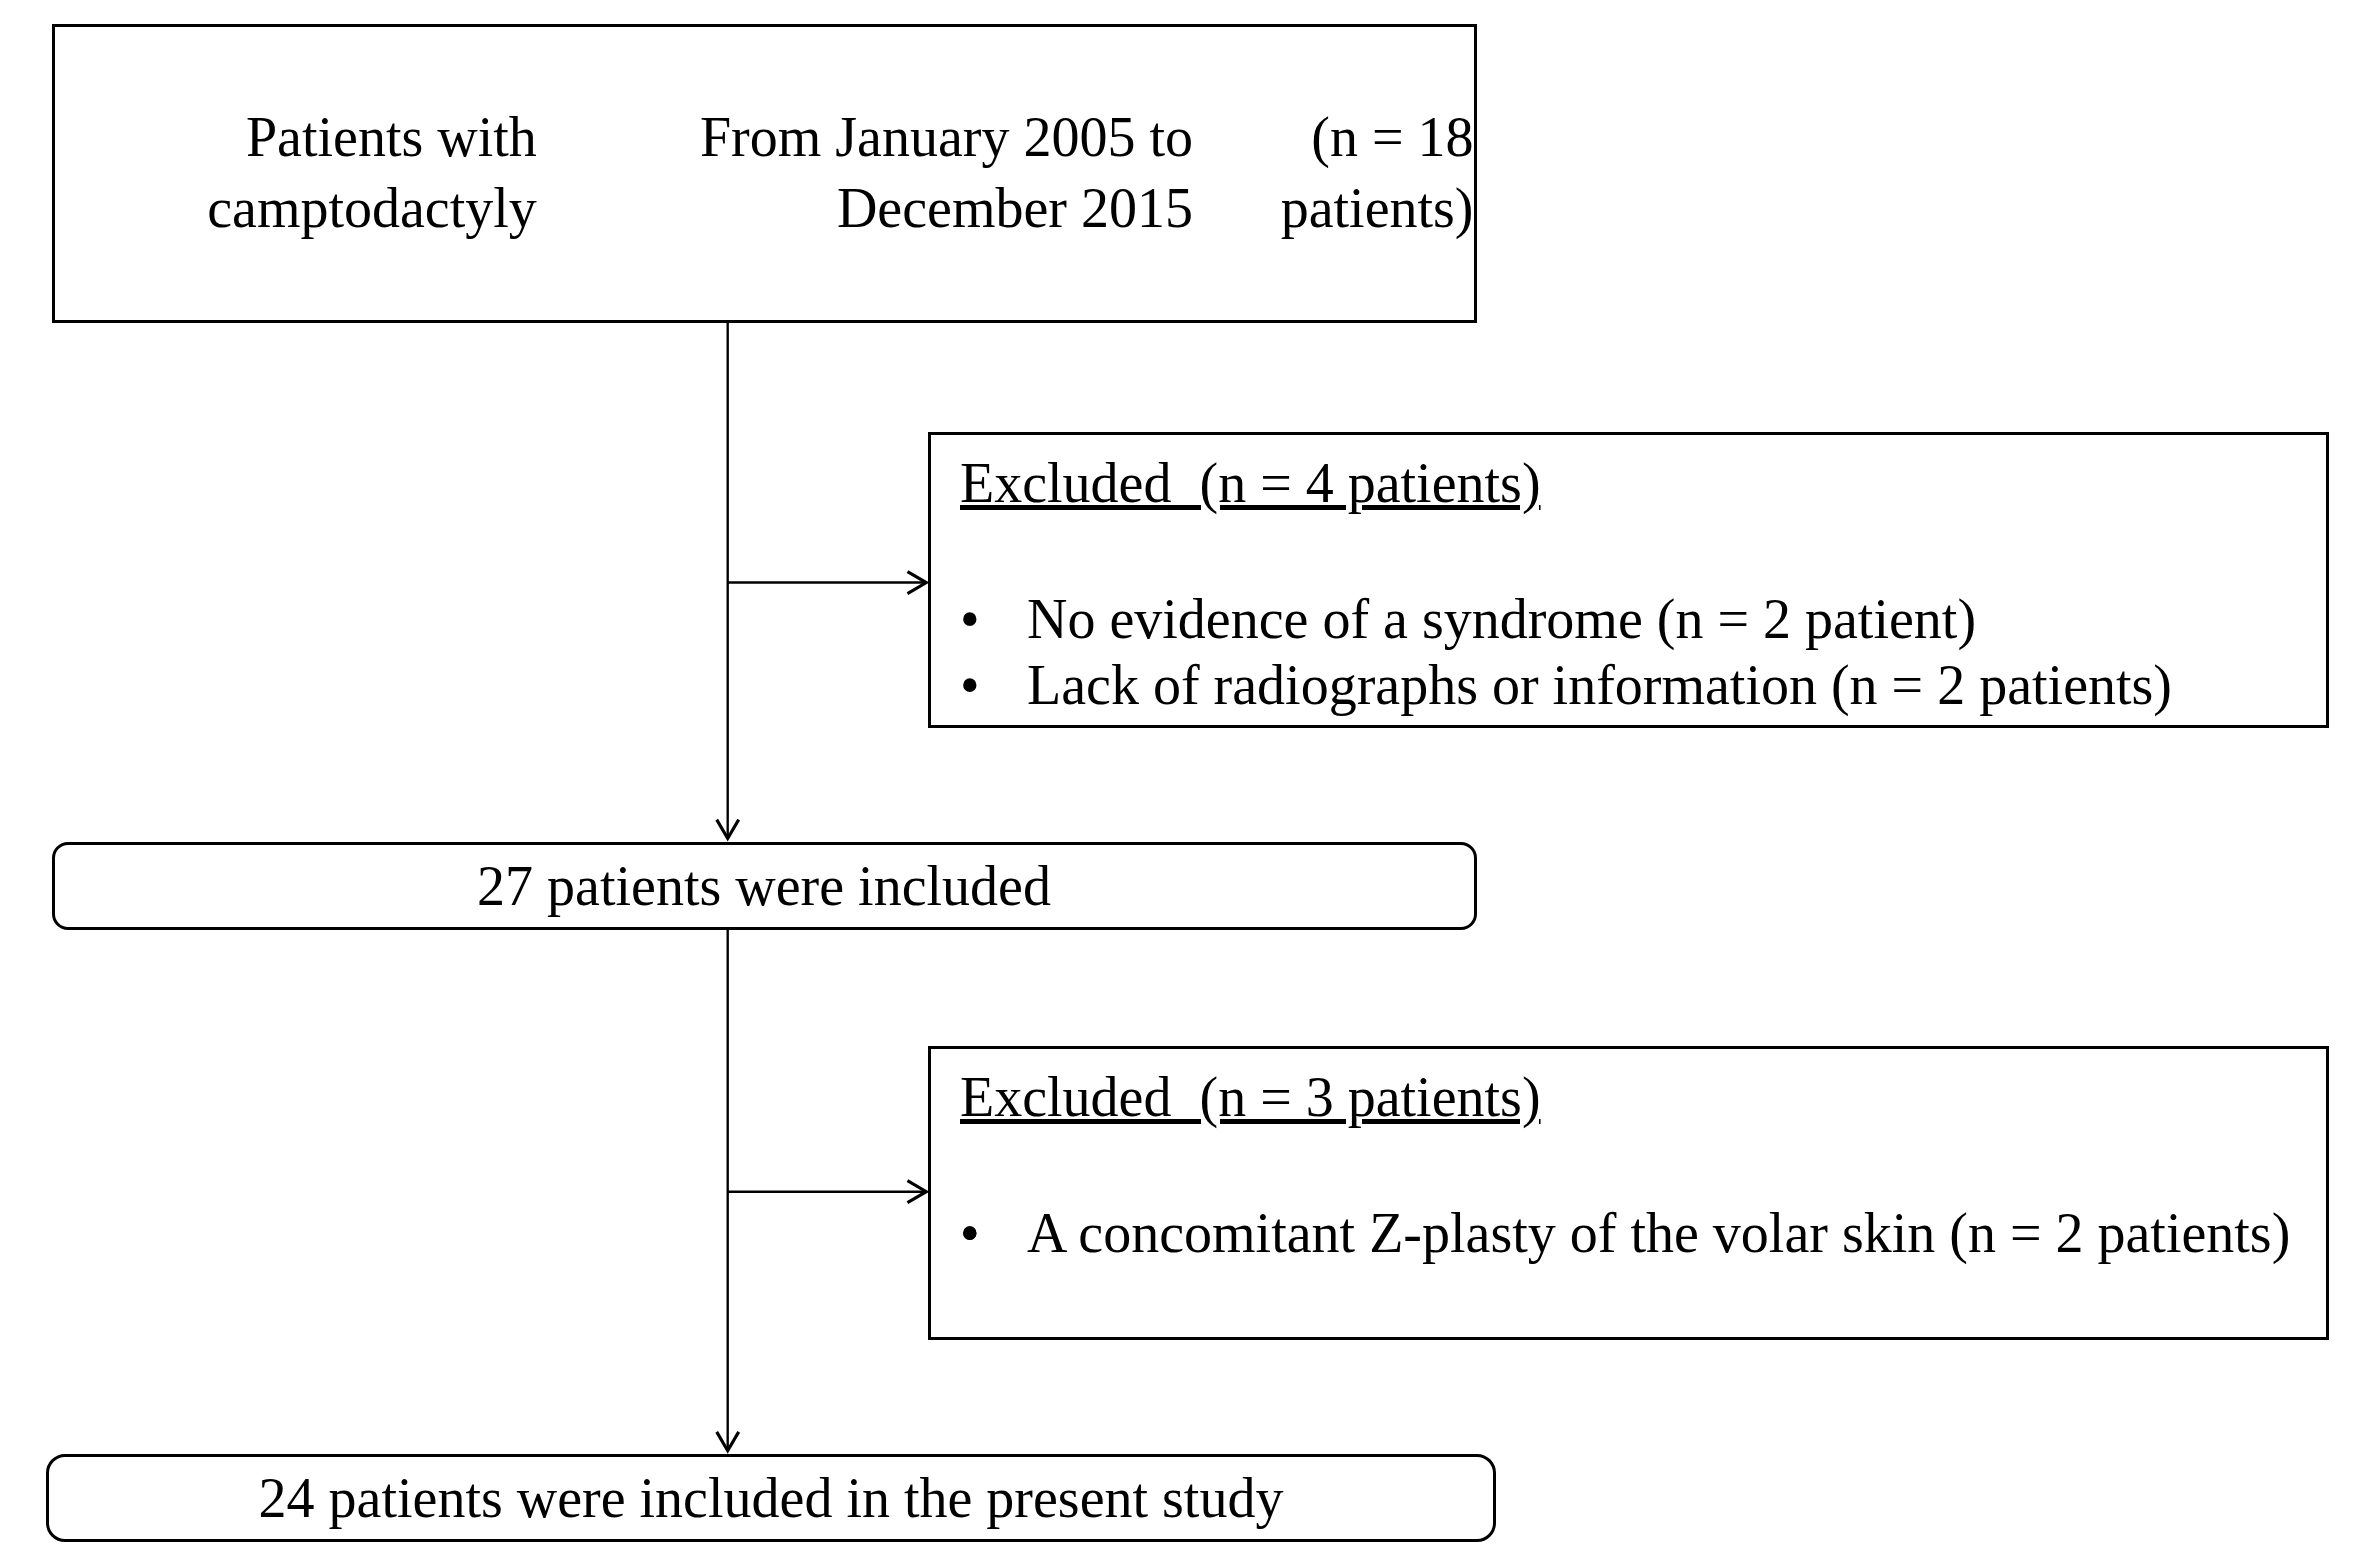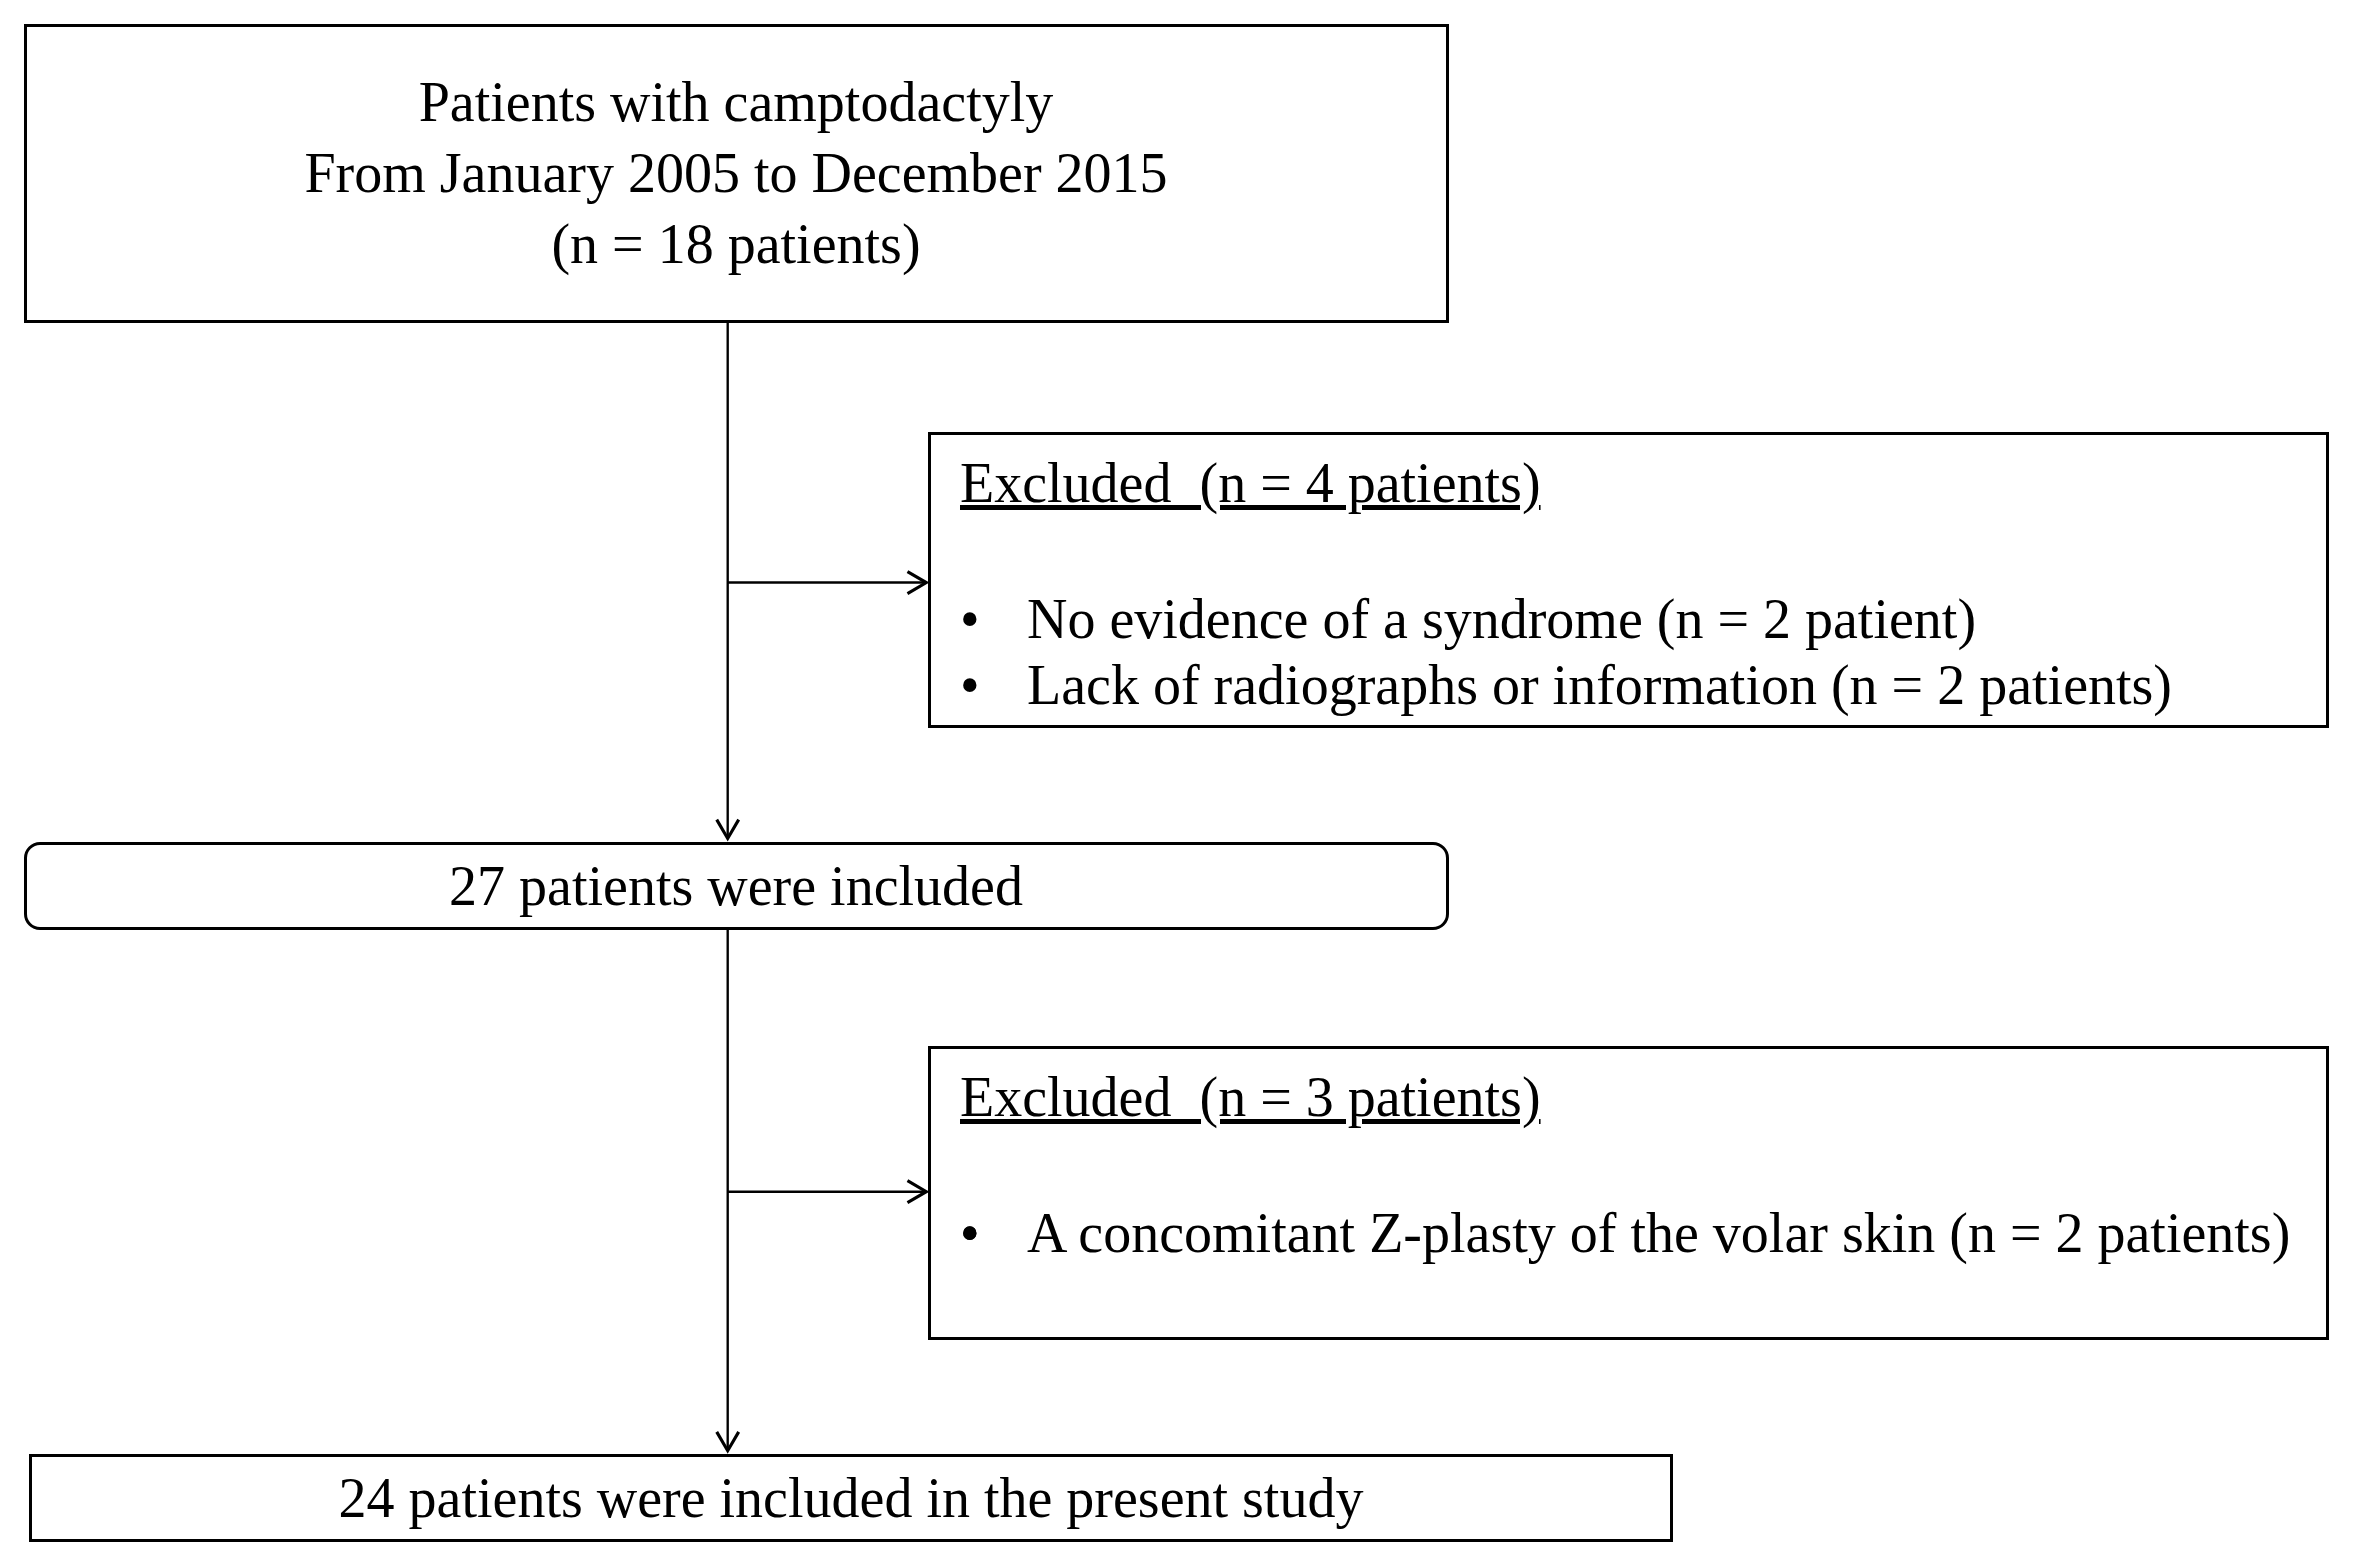--- a/index.html
+++ b/index.html
@@ -27,34 +27,35 @@
   .box {
     position: absolute;
     box-sizing: border-box;
     border: 3.9px solid #000000;
     background: #ffffff;
     z-index: 2;
     font-size: 56px;
   }
   .box.centered {
     display: flex;
-    flex-direction: column;
+    flex-direction: row;
     align-items: center;
     justify-content: center;
     text-align: right;
+    margin-left: 28px;
   }
   #box-initial {
     left: 23.5px; top: 23.5px; width: 1425px; height: 299px;
     line-height: 71px;
   }
   #box-included-27 {
     left: 23.5px; top: 842px; width: 1425px; height: 88px; border-radius: 16px;
   }
   #box-final {
-    left: 29px; top: 1454px; width: 1644px; height: 88px;
+    left: 18px; top: 1454px; width: 1450px; height: 88px; border-radius: 19px;
   }
   .box.exclusion {
     padding: 13.3px 19.6px 0 29px;
   }
   #box-excluded-1 {
     left: 928px; top: 432px; width: 1401px; height: 296px;
   }
   #box-excluded-2 {
     left: 928px; top: 1046px; width: 1401px; height: 294px;
   }

